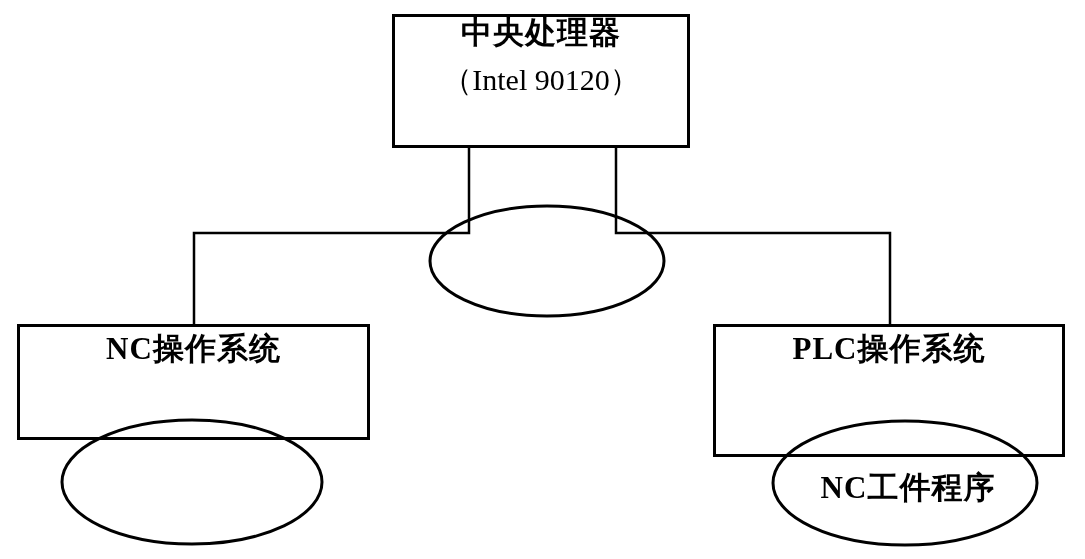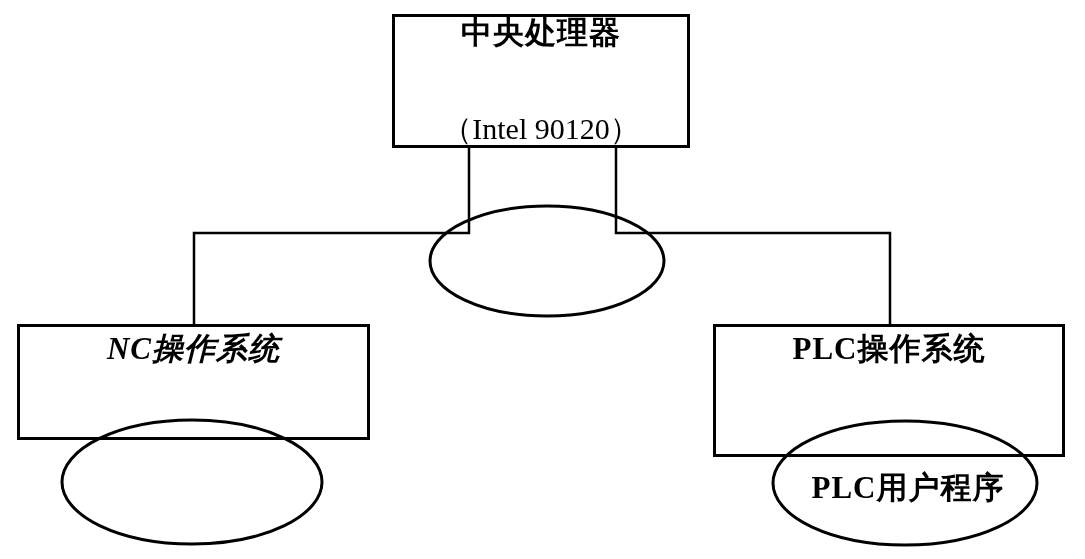--- a/index.html
+++ b/index.html
@@ -24,21 +24,21 @@
     height: 559px;
   }
   .node-box {
     position: absolute;
     box-sizing: border-box;
     border: 3px solid #000000;
     background: transparent;
     display: flex;
     flex-direction: column;
     align-items: center;
-    justify-content: space-between;
+    justify-content: flex-start;
   }
   .cjk-label {
     font-weight: bold;
     font-size: 31px;
     line-height: 32px;
     white-space: nowrap;
     letter-spacing: 1px;
   }
   .sub-label {
     font-weight: normal;
@@ -71,26 +71,26 @@
 
     <ellipse cx="905" cy="483" rx="132" ry="62" fill="none" stroke="#000000" stroke-width="3"></ellipse>
   </svg>
 
   <div class="node-box" style="left:392px; top:14px; width:298px; height:134px;">
     <div class="cjk-label">中央处理器</div>
     <div class="sub-label">（Intel 90120）</div>
   </div>
 
   <div class="node-box" style="left:17px; top:324px; width:353px; height:116px;">
-    <div class="cjk-label" style="margin-top:6px;font-style:italic;">NC操作系统</div>
+    <div class="cjk-label" style="margin-top:6px;">NC操作系统</div>
   </div>
 
   <div class="node-box" style="left:713px; top:324px; width:352px; height:133px;">
     <div class="cjk-label" style="margin-top:6px;">PLC操作系统</div>
   </div>
 
 
 
   <div class="float-label" style="left:758px; top:469px; width:300px; height:38px;">
-    <span class="cjk-label">PLC用户程序</span>
+    <span class="cjk-label">NC工件程序</span>
   </div>
 
 </div>
 
 </body></html>

